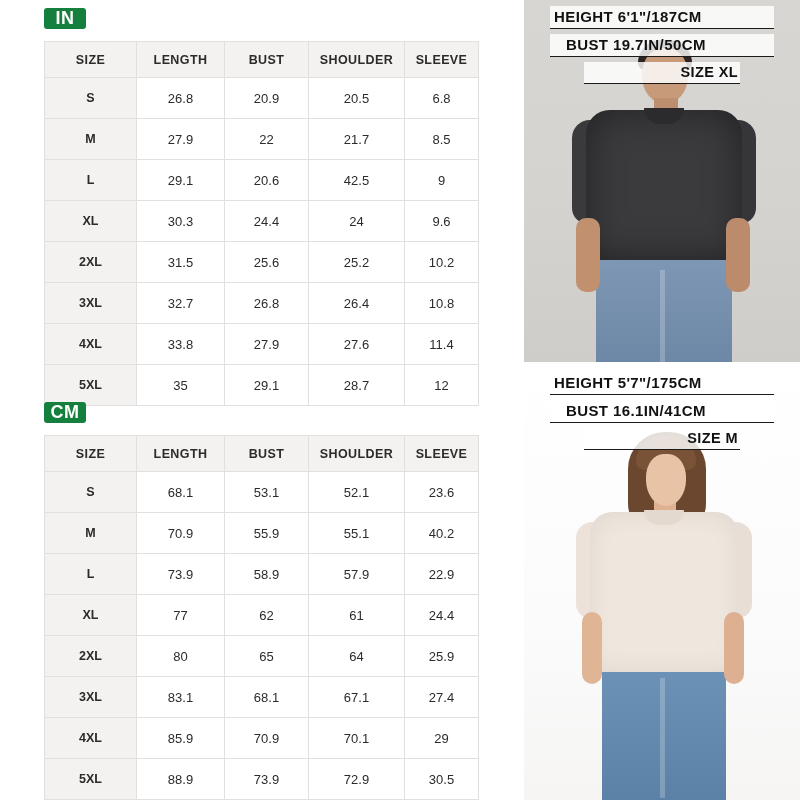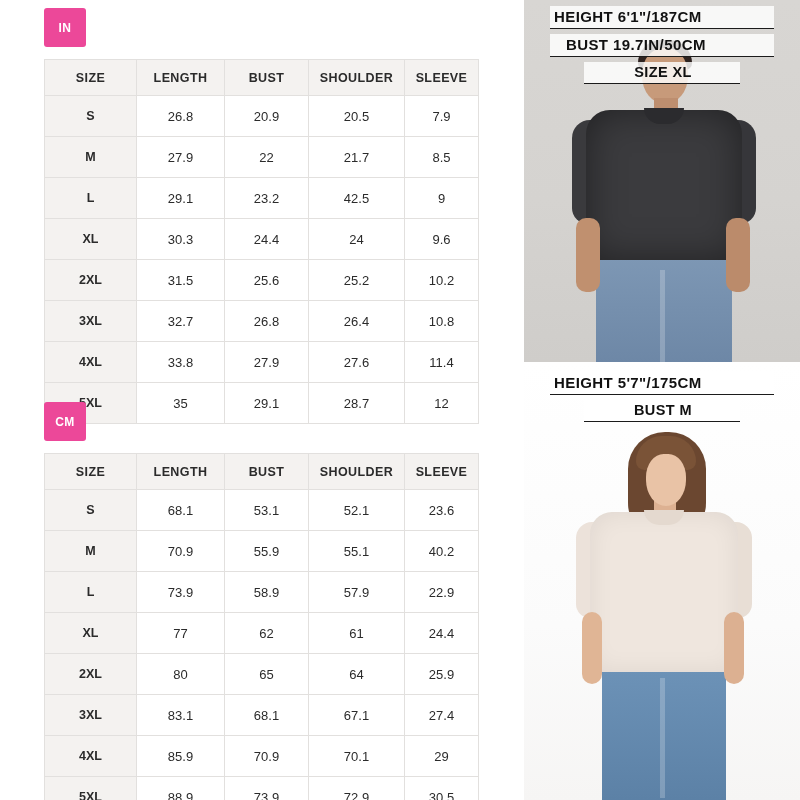--- a/index.html
+++ b/index.html
@@ -23,24 +23,24 @@
   .tables-col {
     position: absolute;
     left: 0;
     top: 0;
     width: 520px;
     height: 800px;
   }
 
   .unit-badge {
     width: 42px;
-    height: 39px;
-    background: #ec4899;
+    height: 21px;
+    background: #15803d;
     color: #ffffff;
-    font-size: 12px;
+    font-size: 18px;
     font-weight: bold;
     letter-spacing: .5px;
     display: flex;
     align-items: center;
     justify-content: center;
     border-radius: 3px;
   }
 
   .table-block {
     position: absolute;
@@ -117,21 +117,21 @@
     border-bottom: 1.6px solid #1b1b1b;
     font-size: 15px;
     font-weight: bold;
     letter-spacing: .4px;
     color: #111111;
     padding: 2px 2px 3px 4px;
     background: rgba(255,255,255,0.82);
     white-space: nowrap;
   }
   .spec-lines .line.center {
-    text-align: center;
+    text-align: right;
     width: 150px;
     margin: 0 auto;
     font-size: 14.5px;
   }
   .spec-lines .line.l1 { }
   .spec-lines .line.l2 { margin-top: 5px; padding-left: 16px; }
   .spec-lines .line.l3 { margin-top: 5px; }
 
   .bottom .spec-lines { top: 10px; }
 
@@ -294,33 +294,33 @@
             <th>SHOULDER</th>
             <th>SLEEVE</th>
           </tr>
         </thead>
         <tbody>
           <tr>
             <td class="sz">S</td>
             <td class="val">26.8</td>
             <td class="val">20.9</td>
             <td class="val">20.5</td>
-            <td class="val">7.9</td>
+            <td class="val">6.8</td>
           </tr>
           <tr>
             <td class="sz">M</td>
             <td class="val">27.9</td>
             <td class="val">22</td>
             <td class="val">21.7</td>
             <td class="val">8.5</td>
           </tr>
           <tr>
             <td class="sz">L</td>
             <td class="val">29.1</td>
-            <td class="val">23.2</td>
+            <td class="val">20.6</td>
             <td class="val">42.5</td>
             <td class="val">9</td>
           </tr>
           <tr>
             <td class="sz">XL</td>
             <td class="val">30.3</td>
             <td class="val">24.4</td>
             <td class="val">24</td>
             <td class="val">9.6</td>
           </tr>
@@ -474,19 +474,20 @@
           <div class="f-sleeve-r"></div>
           <div class="f-jeans"></div>
           <div class="f-shirt"></div>
           <div class="f-collar"></div>
           <div class="f-arm-l"></div>
           <div class="f-arm-r"></div>
         </div>
       </div>
       <div class="spec-lines">
         <div class="line l1">HEIGHT  5'7"/175CM</div>
-        <div class="line l3 center">BUST  M</div>
+        <div class="line l2">BUST  16.1IN/41CM</div>
+        <div class="line l3 center">SIZE  M</div>
       </div>
     </div>
 
   </div>
 
 </div>
 
 </body></html>

